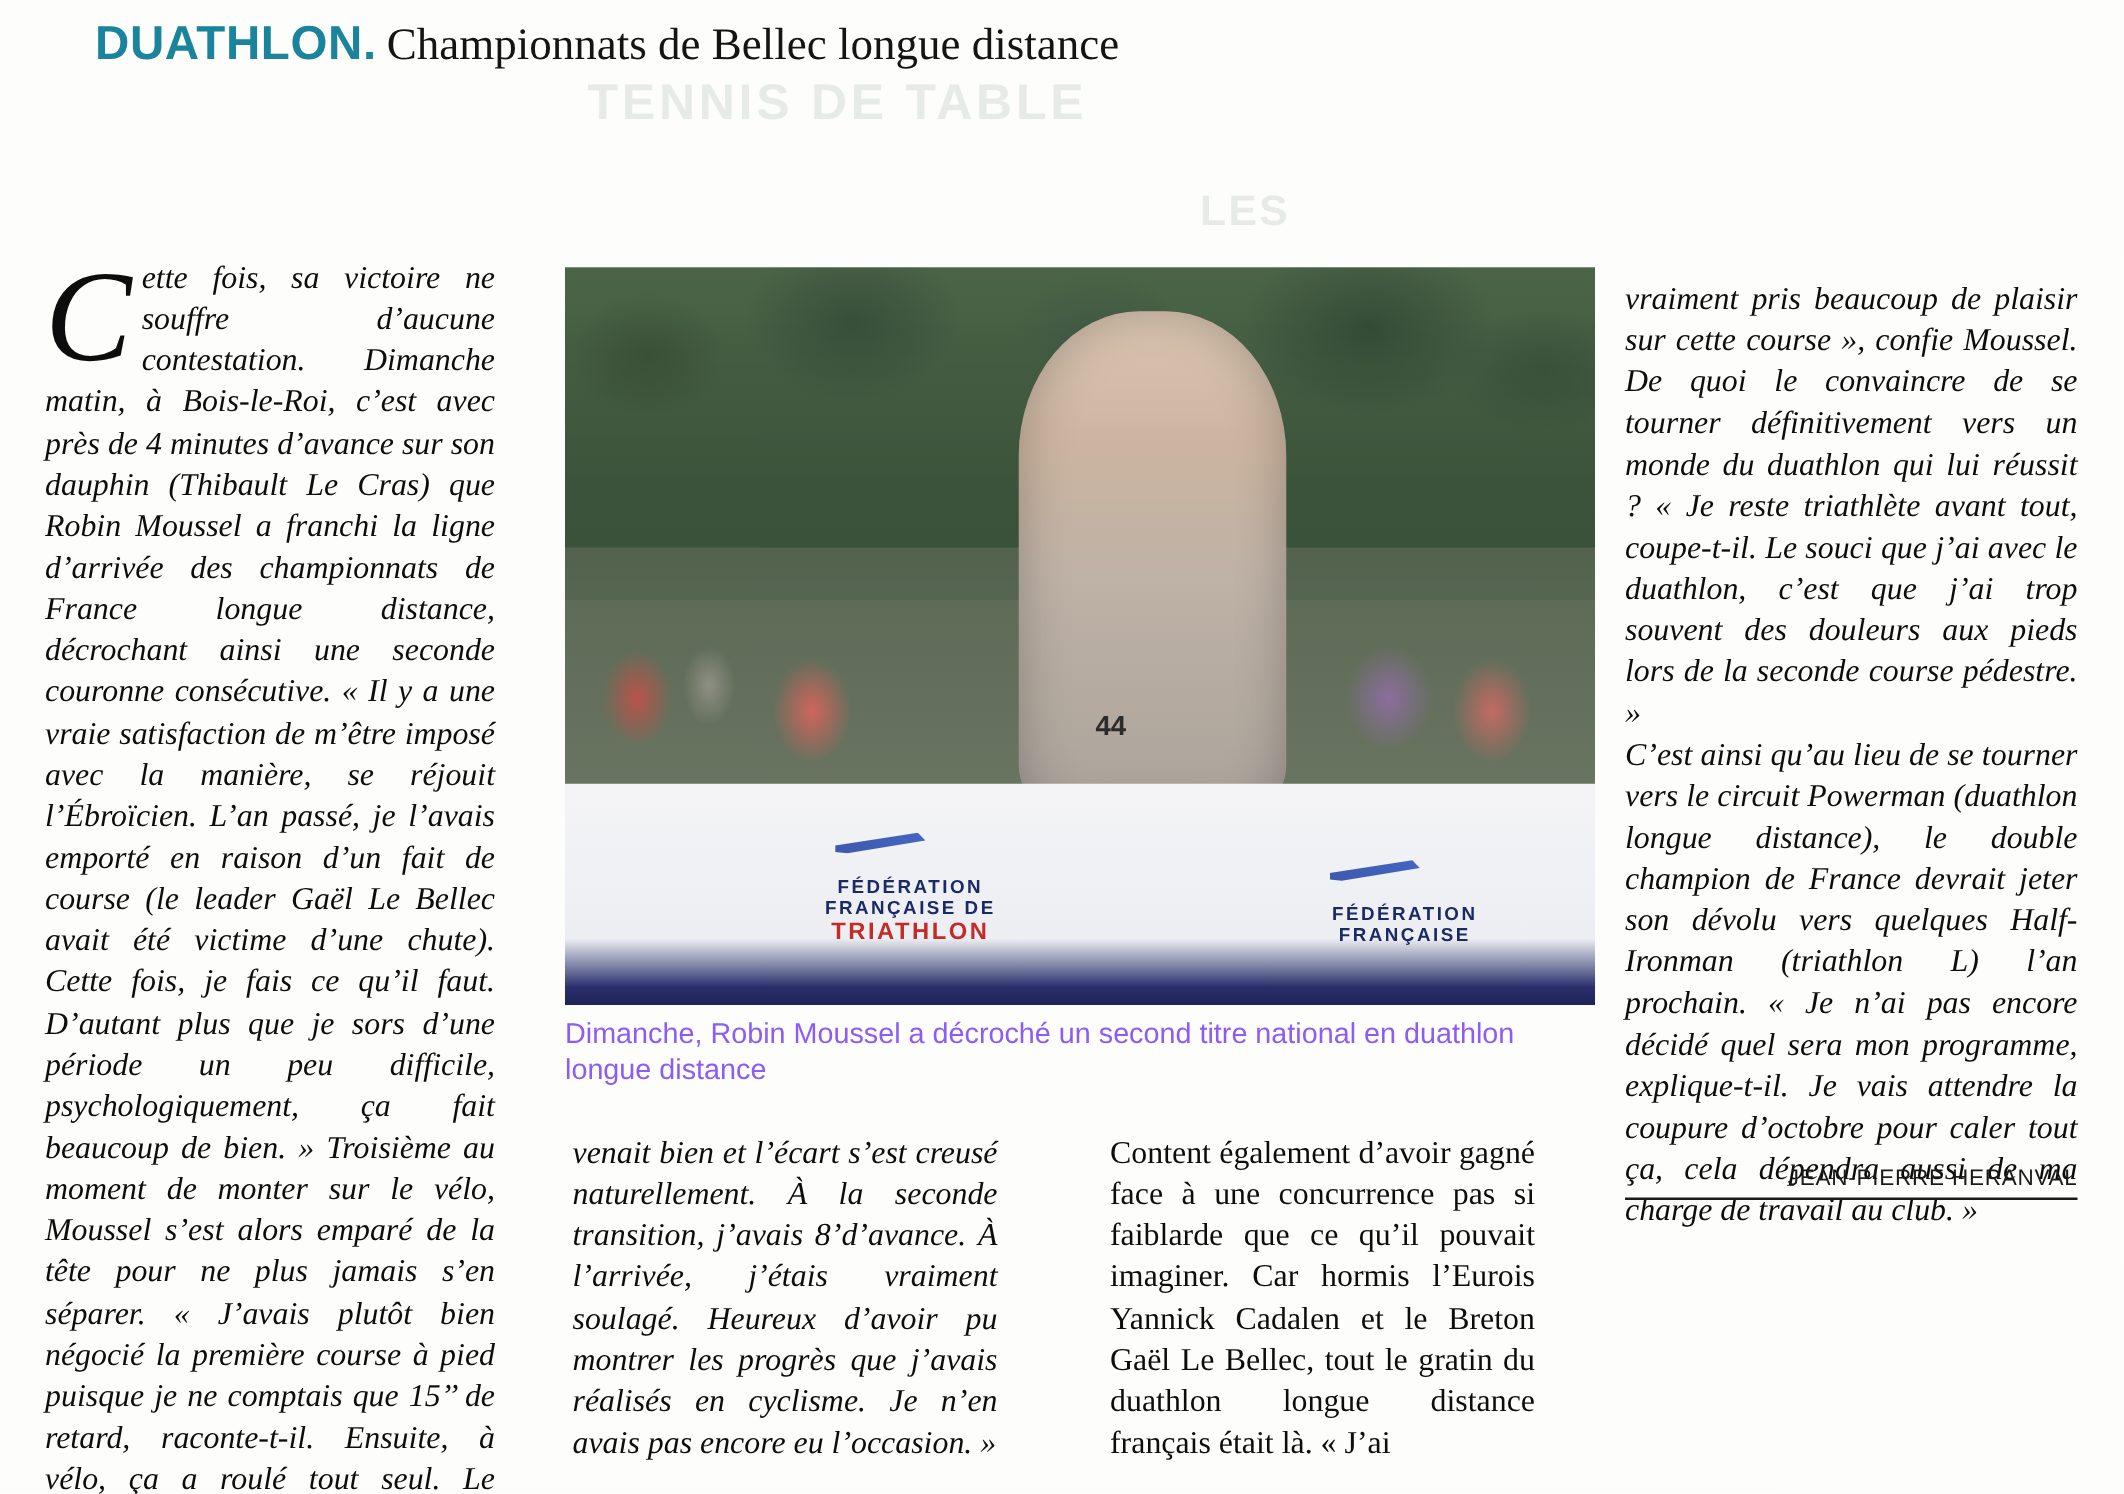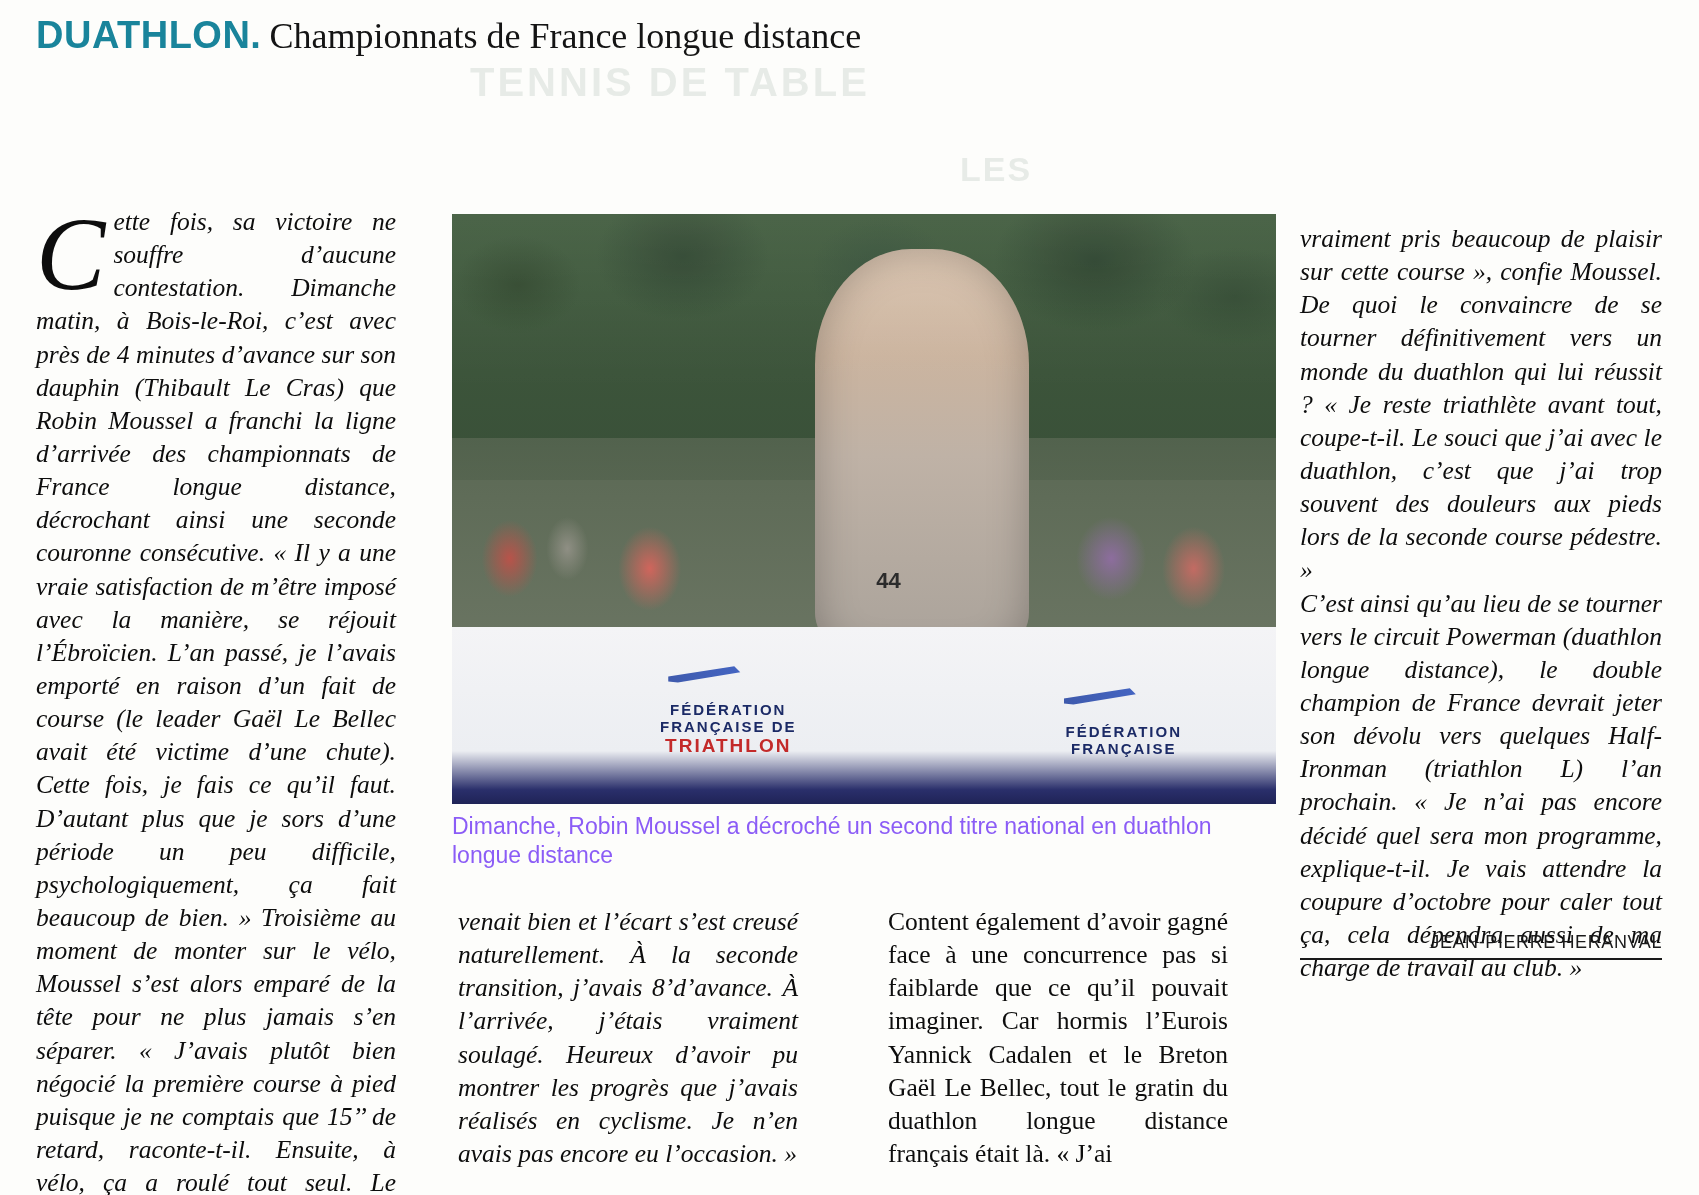--- a/index.html
+++ b/index.html
@@ -30,20 +30,21 @@
     top: 14px;
     width: 1300px;
     white-space: nowrap;
   }
   .kicker-sport {
     font-family: "Liberation Sans", sans-serif;
     font-weight: bold;
     font-size: 38px;
     letter-spacing: 0.5px;
     color: #19849b;
+    margin-left: 40px;
   }
   .kicker-rest {
     font-family: "Liberation Serif", serif;
     font-size: 36px;
     color: #141414;
     margin-left: 8px;
   }
 
   
   .headline {
@@ -266,21 +267,21 @@
 </style>
 </head>
 <body>
 
 <div class="page">
 
   <div class="bleed" id="bleed1">TENNIS DE TABLE</div>
   <div class="bleed" id="bleed2">LES</div>
 
   <div class="kicker">
-    <span class="kicker-sport">DUATHLON.</span><span class="kicker-rest">Championnats de France longue distance</span>
+    <span class="kicker-sport">DUATHLON.</span><span class="kicker-rest">Championnats de Bellec longue distance</span>
   </div>
 
 
   <div class="col" id="col1">
     <p class="dropcap-para ital">Cette fois, sa victoire ne souffre d’aucune contestation. Dimanche matin, à Bois-le-Roi, c’est avec près de 4 minutes d’avance sur son dauphin (Thibault Le Cras) que Robin Moussel a franchi la ligne d’arrivée des championnats de France longue distance, décrochant ainsi une seconde couronne consécutive. « Il y a une vraie satisfaction de m’être imposé avec la manière, se réjouit l’Ébroïcien. L’an passé, je l’avais emporté en raison d’un fait de course (le leader Gaël Le Bellec avait été victime d’une chute). Cette fois, je fais ce qu’il faut. D’autant plus que je sors d’une période un peu difficile, psychologiquement, ça fait beaucoup de bien. » Troisième au moment de monter sur le vélo, Moussel s’est alors emparé de la tête pour ne plus jamais s’en séparer. « J’avais plutôt bien négocié la première course à pied puisque je ne comptais que 15’’ de retard, raconte-t-il. Ensuite, à vélo, ça a roulé tout seul. Le parcours me con-</p>
   </div>
 
   <div class="photo-wrap">
     <div class="photo">
       <div class="ph-sky"></div>

